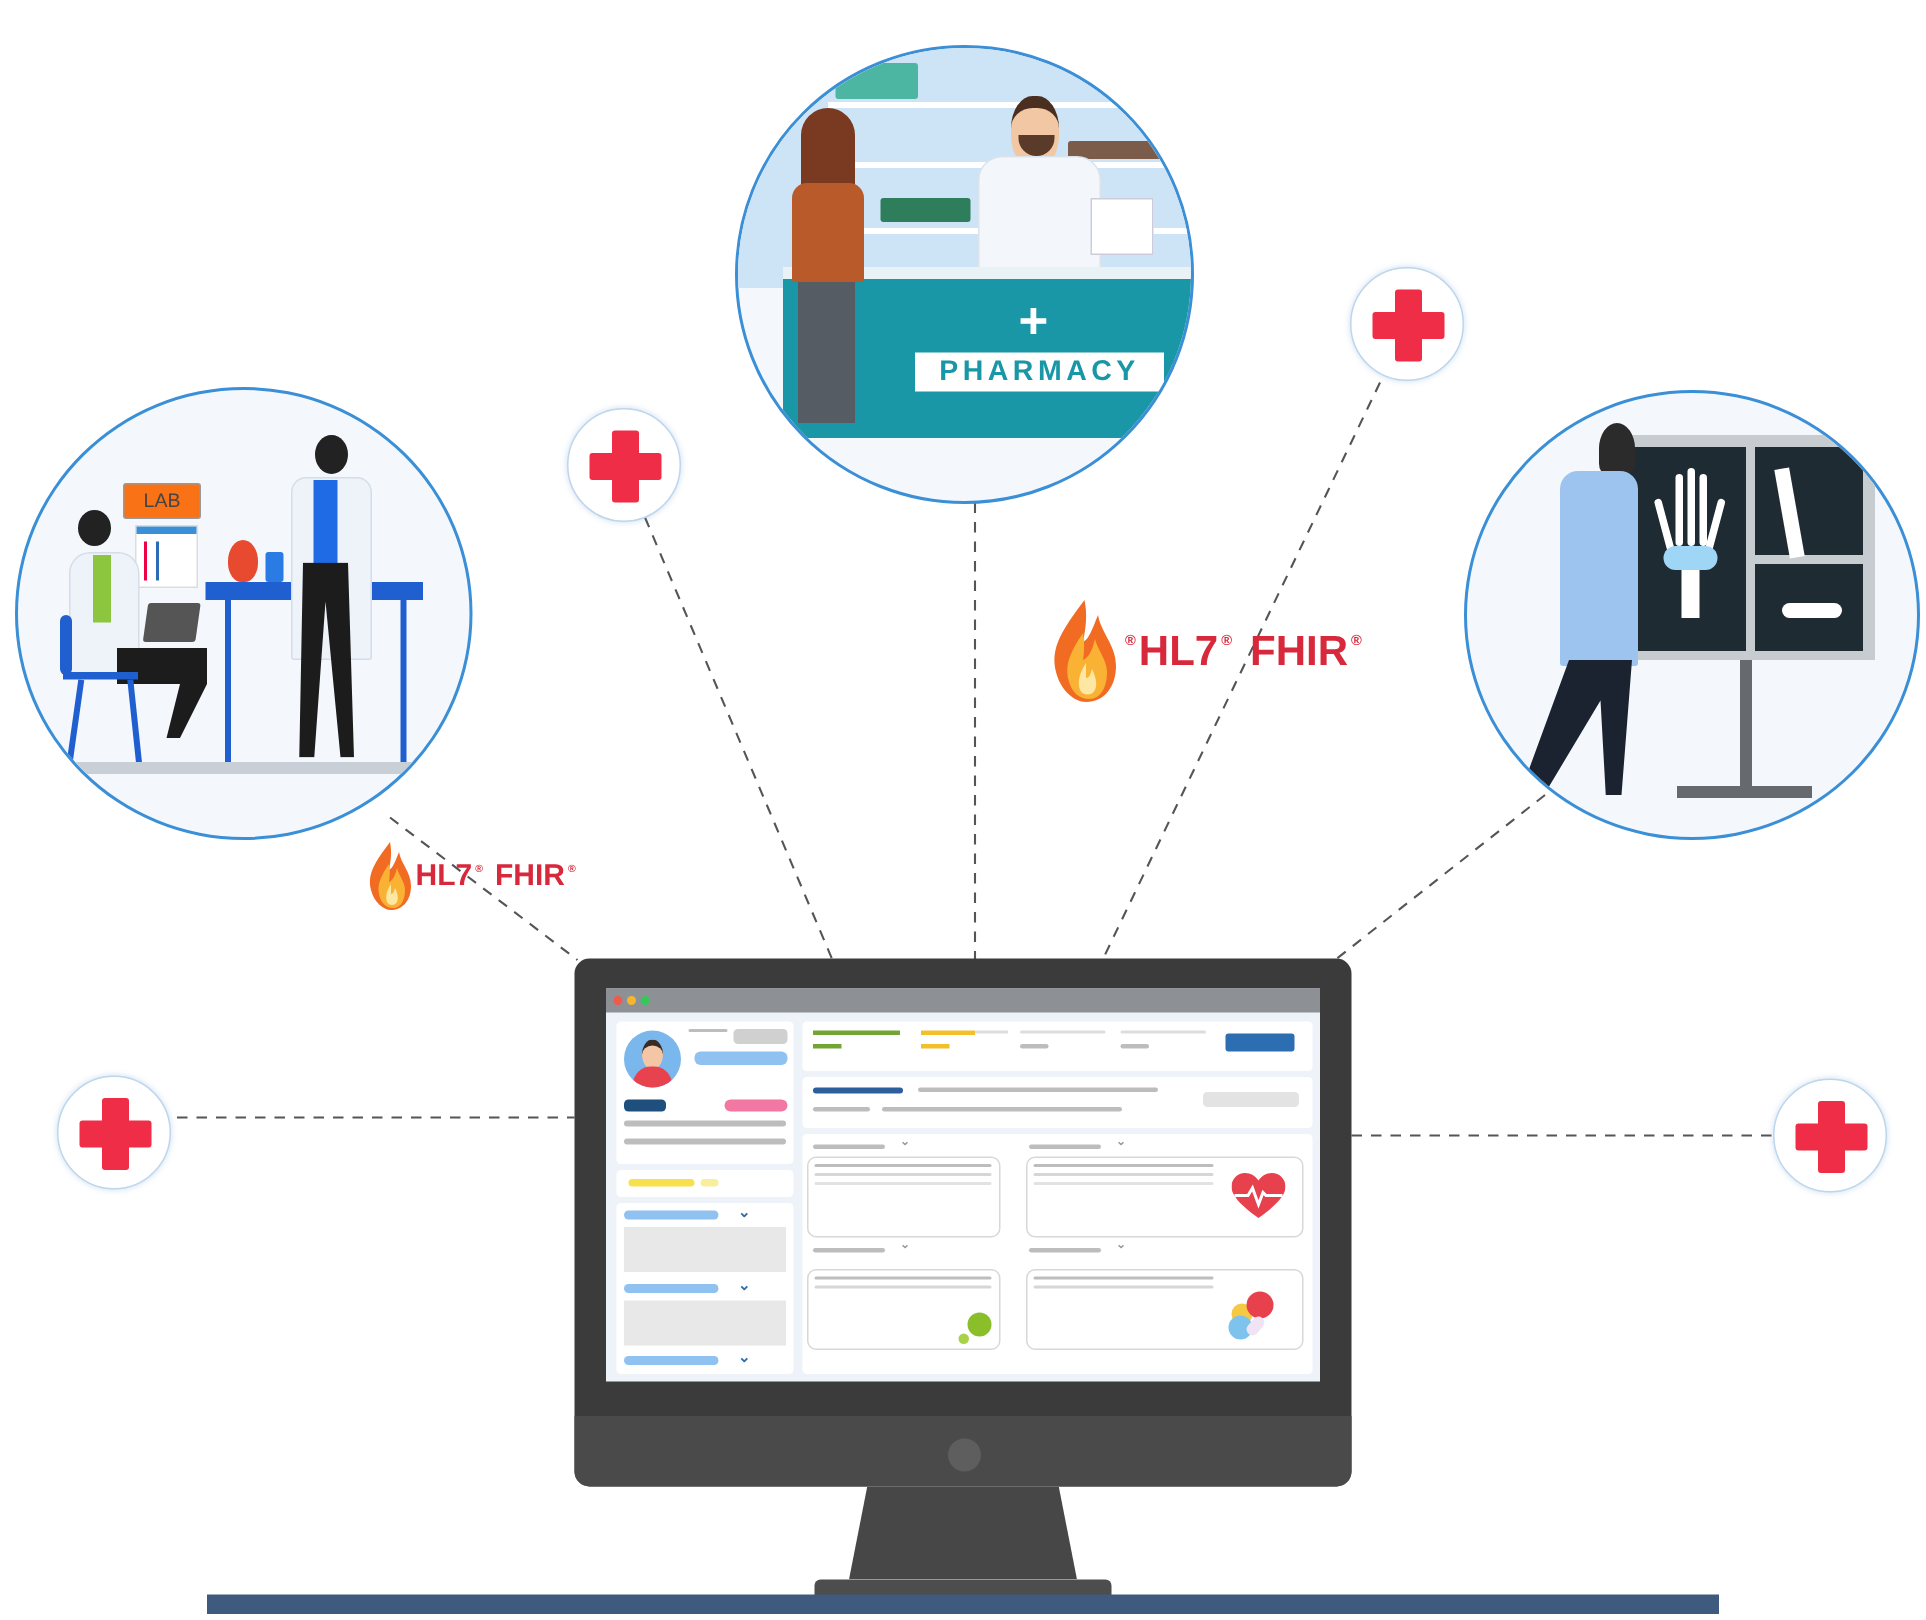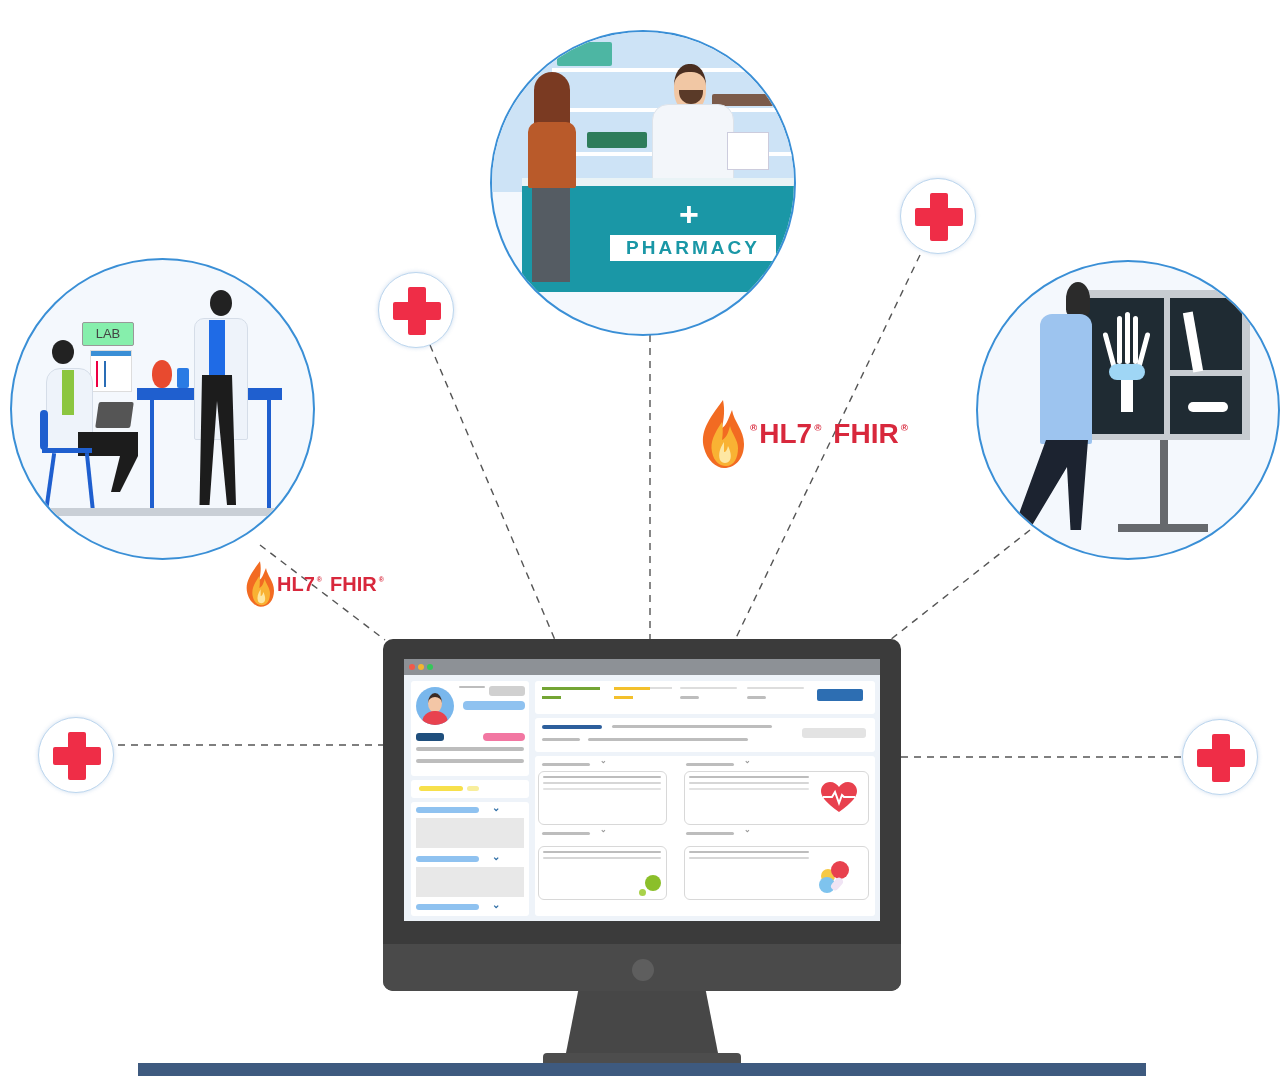--- a/index.html
+++ b/index.html
@@ -36,21 +36,21 @@
     <line x1="430" y1="345" x2="555" y2="640"></line>
     <line x1="650" y1="335" x2="650" y2="640"></line>
     <line x1="920" y1="255" x2="735" y2="640"></line>
     <line x1="1030" y1="530" x2="890" y2="640"></line>
     <line x1="118" y1="745" x2="383" y2="745"></line>
     <line x1="901" y1="757" x2="1182" y2="757"></line>
   </g>
 </svg>
 
 <div class="circle" style="left:10px;top:258px;width:305px;height:302px;">
-  <div class="abs" style="left:70px;top:62px;width:50px;height:22px;border:1.5px solid #999;background:#86efac;border-radius:2px;font-size:13px;color:#444;text-align:center;line-height:22px;">LAB</div>
+  <div class="abs" style="left:70px;top:62px;width:50px;height:22px;border:1.5px solid #999;background:#f97316;border-radius:2px;font-size:13px;color:#444;text-align:center;line-height:22px;">LAB</div>
   <div class="abs" style="left:78px;top:90px;width:40px;height:40px;background:#fff;border:1px solid #ddd;">
     <div class="abs" style="left:0;top:0;width:40px;height:5px;background:#3a8fd6;"></div>
     <div class="abs" style="left:5px;top:10px;width:6px;height:26px;border-left:2px solid #e04;border-right:2px solid #2a6db6;"></div>
   </div>
 
   <div class="abs" style="left:125px;top:128px;width:145px;height:12px;background:#1f5fcf;"></div>
   <div class="abs" style="left:138px;top:140px;width:4px;height:112px;background:#1f5fcf;"></div>
   <div class="abs" style="left:255px;top:140px;width:4px;height:112px;background:#1f5fcf;"></div>
   <div class="abs" style="left:140px;top:100px;width:20px;height:28px;border-radius:50% 50% 45% 45%;background:#e84a2f;"></div>
   <div class="abs" style="left:165px;top:108px;width:12px;height:20px;background:#2a7be4;border-radius:2px;"></div>

